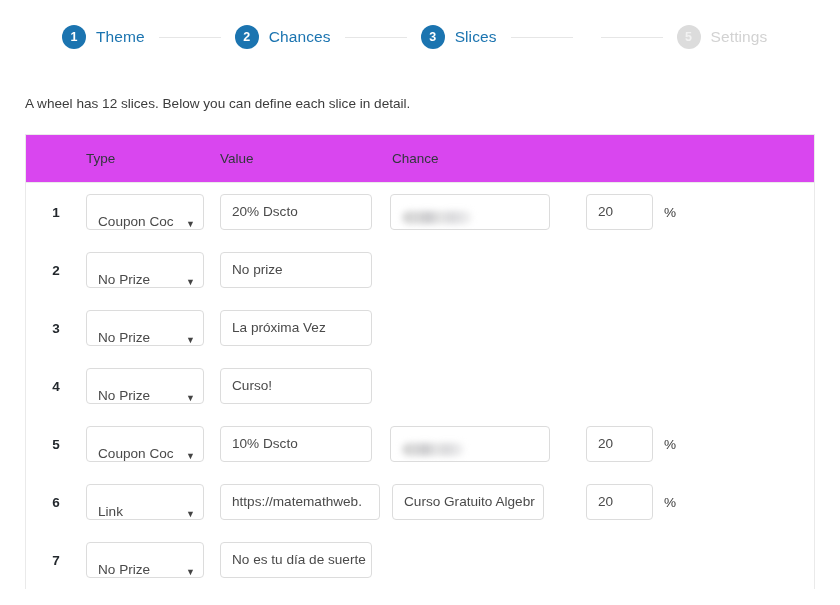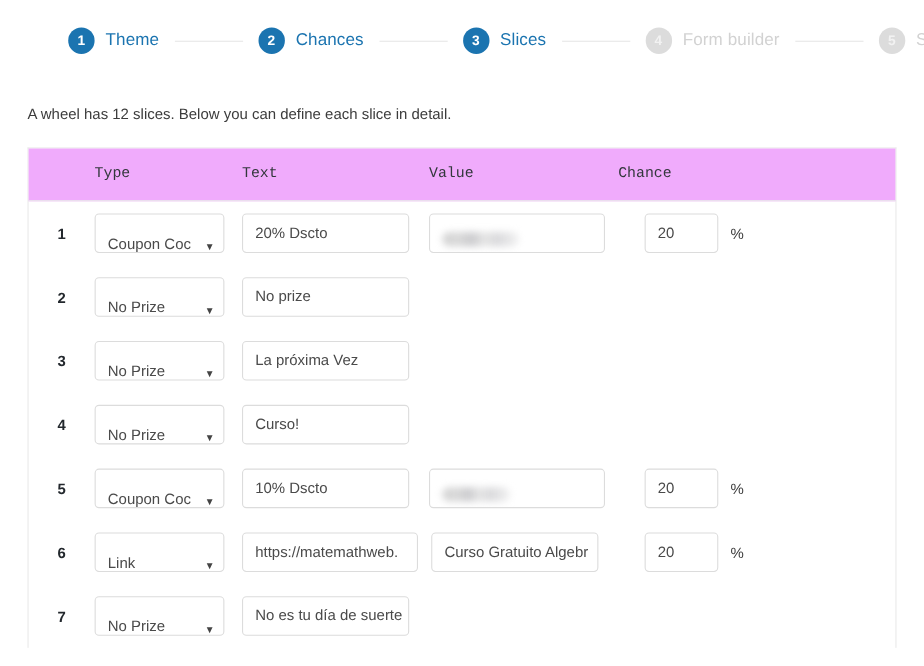--- a/index.html
+++ b/index.html
@@ -64,24 +64,23 @@
   
   .slices-table {
     margin: 23px 25px 0 25px;
     border: 1px solid #eaeaea;
     border-bottom: none;
     background: #fff;
   }
   .table-head {
     display: flex;
     align-items: center;
-    background: #f0abfc;
+    background: #d946ef;
     border-bottom: 1px solid #eaeaea;
     height: 48px;
-    font-family: Liberation Mono, monospace;
   }
   .th {
     font-size: 13.5px;
     color: #32373c;
     flex: 0 0 auto;
   }
   .col-num   { width: 60px; text-align: center; }
   .col-type  { width: 134px; }
   .col-text  { width: 170px; }
   .col-value { width: 172px; }
@@ -186,38 +185,33 @@
     <div class="step active">
       <div class="step-circle">2</div>
       <div class="step-label">Chances</div>
     </div>
     <div class="step-line"></div>
     <div class="step active">
       <div class="step-circle">3</div>
       <div class="step-label">Slices</div>
     </div>
     <div class="step-line"></div>
-    <div class="step inactive">
-      <div class="step-circle">4</div>
-      <div class="step-label">Form builder</div>
-    </div>
     <div class="step-line"></div>
     <div class="step inactive">
       <div class="step-circle">5</div>
       <div class="step-label">Settings</div>
     </div>
   </div>
 
 <div class="description">A wheel has 12 slices. Below you can define each slice in detail.</div>
 
 <div class="slices-table">
   <div class="table-head">
     <div class="th col-num"></div>
     <div class="th col-type">Type</div>
-    <div class="th col-text">Text</div>
     <div class="th col-value">Value</div>
     <div class="th col-chance">Chance</div>
   </div>
   <div id="table-body">
       <div class="row">
         <div class="row-num">1</div>
         <div class="cell cell-type">
           <div class="field select-field">
             <span class="select-value">Coupon Coc</span>
             <span class="caret">▼</span>

